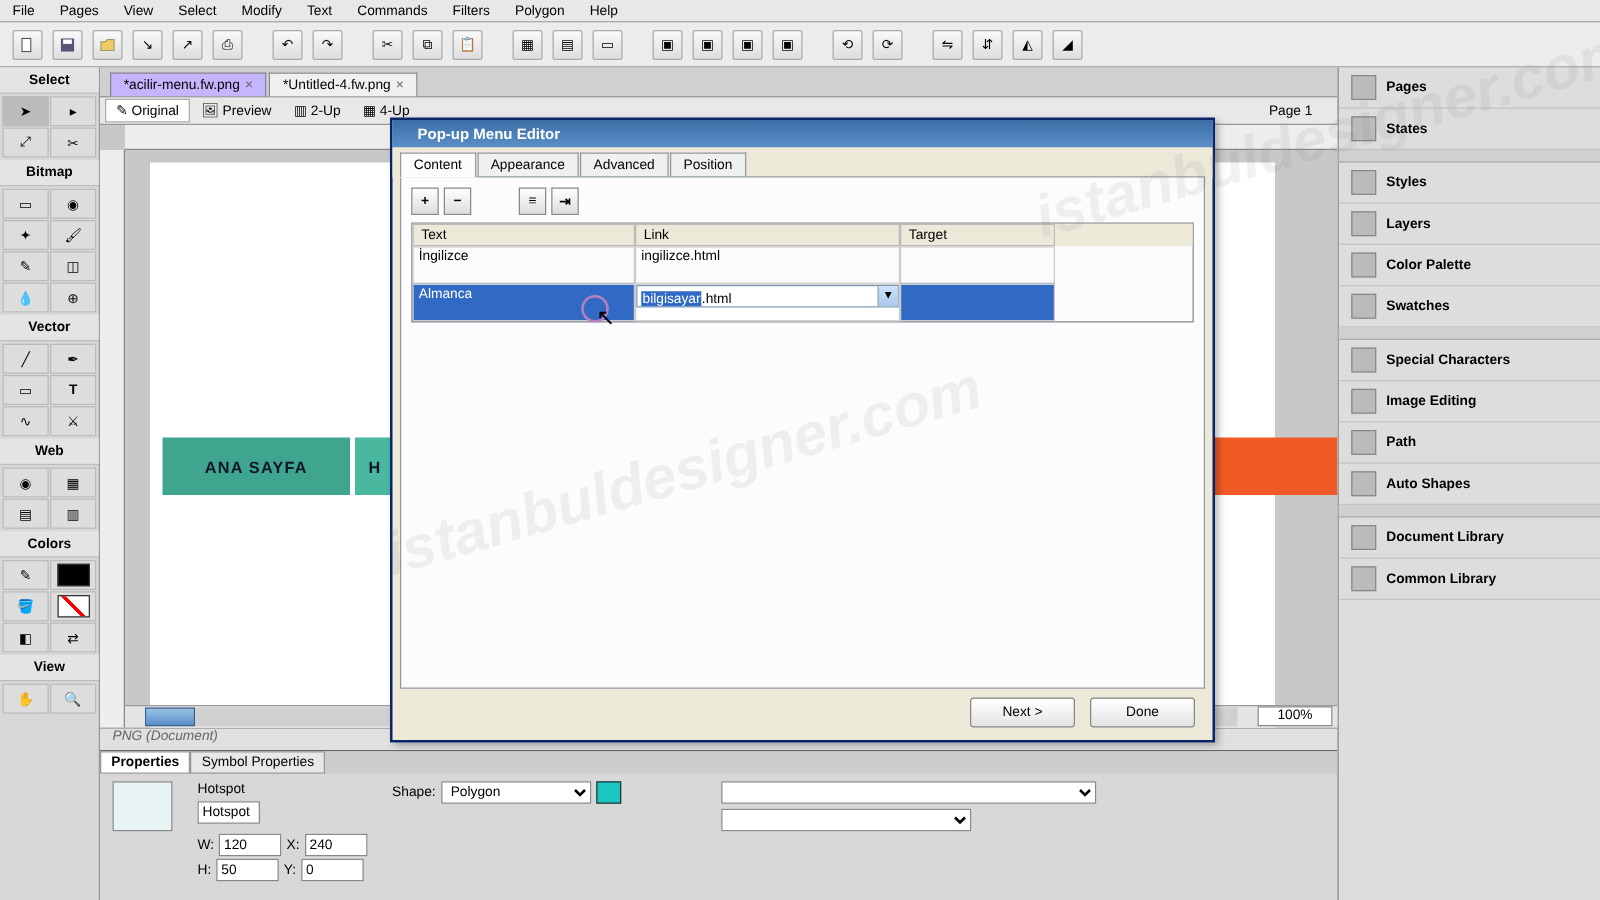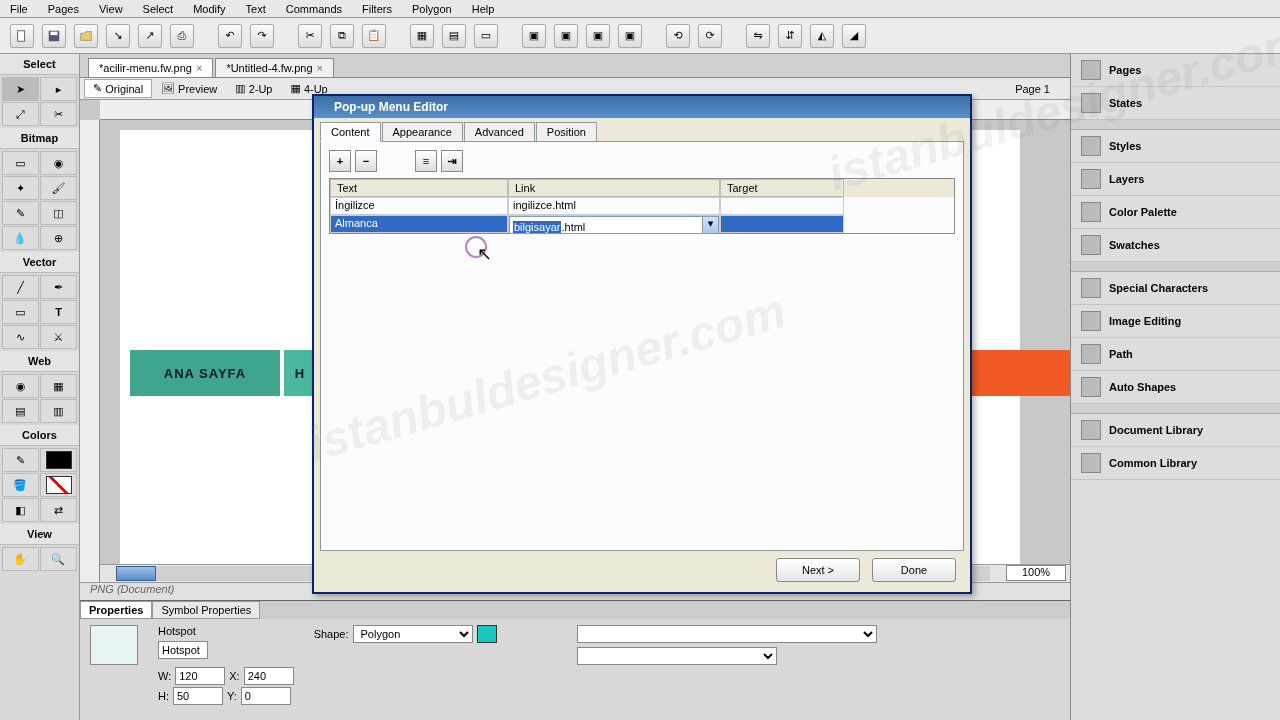--- a/index.html
+++ b/index.html
@@ -16,21 +16,21 @@
 
 .left-panel { width: 80px; background: #d8d8d8; border-right: 1px solid #999; display: flex; flex-direction: column; }
 .panel-title { text-align: center; padding: 4px 0; font-weight: bold; background: #e4e4e4; border-bottom: 1px solid #bbb; }
 .tool-grid { display: grid; grid-template-columns: 1fr 1fr; gap: 1px; padding: 2px; }
 .tool-btn { height: 24px; background: #ddd; border: 1px solid #bbb; display: flex; align-items: center; justify-content: center; }
 .tool-btn.active { background: #bbb; }
 .color-swatch { width: 26px; height: 18px; border: 1px solid #333; display: inline-block; }
 
 .center { flex: 1; display: flex; flex-direction: column; }
 .tabs-row { background: #d0d0d0; height: 24px; display: flex; align-items: flex-end; padding-left: 8px; border-bottom: 1px solid #888; }
-.doc-tab { padding: 3px 10px; background: #ffffff; border: 1px solid #888; border-bottom: none; margin-right: 2px; display: flex; align-items: center; gap: 4px; }
+.doc-tab { padding: 3px 10px; background: #c4b5fd; border: 1px solid #888; border-bottom: none; margin-right: 2px; display: flex; align-items: center; gap: 4px; }
 .doc-tab.active { background: #f0f0f0; }
 .close-x { color: #666; cursor: pointer; }
 
 .view-tabs { background: #e8e8e8; height: 22px; display: flex; align-items: center; padding-left: 4px; border-bottom: 1px solid #999; }
 .view-tab { padding: 2px 8px; display: flex; align-items: center; gap: 3px; border: 1px solid transparent; }
 .view-tab.active { background: #fff; border-color: #aaa; }
 .page-indicator { margin-left: auto; margin-right: 20px; }
 
 .canvas-area { flex: 1; background: #c8c8c8; position: relative; overflow: hidden; }
 .ruler-h { position: absolute; top: 0; left: 20px; right: 0; height: 20px; background: #eee; border-bottom: 1px solid #888; }
@@ -68,21 +68,21 @@
 .popup-tab.active { background: #fcfcfe; border-bottom: 1px solid #fcfcfe; position: relative; z-index: 1; }
 .popup-content { border: 1px solid #919b9c; margin: 0 6px 6px 6px; background: #fcfcfe; height: 410px; padding: 8px; position: relative; top: -1px; }
 .popup-toolbar { display: flex; gap: 4px; margin-bottom: 6px; }
 .sq-btn { width: 22px; height: 22px; border: 1px solid #888; background: linear-gradient(#fff,#ddd); display: flex; align-items: center; justify-content: center; font-weight: bold; }
 
 .menu-table { border: 1px solid #888; }
 .mt-header { display: flex; background: #ece9d8; font-weight: normal; }
 .mt-header > div { border: 1px solid #bbb; padding: 2px 6px; }
 .mt-col-text { width: 178px; } .mt-col-link { width: 212px; } .mt-col-target { width: 124px; }
 .mt-row { display: flex; }
-.mt-row > div { border: 1px solid #ccc; padding: 1px 4px; height: 18px; }
+.mt-row > div { border: 1px solid #ccc; padding: 1px 4px; height: 30px; }
 .mt-row.selected > div { background: #316ac5; color: #fff; }
 .link-dropdown { flex: 1; position: relative; background: #fff; color: #000; border: 1px solid #7f9db9; height: 18px; display: flex; align-items: flex-end; }
 .link-dropdown .dd-text { padding: 0 3px; flex: 1; }
 .link-dropdown .dd-sel { background: #316ac5; color: #fff; padding: 0 1px; }
 .link-dropdown .dd-arrow { width: 16px; height: 16px; background: linear-gradient(#cfe3fb,#abc8ea); border-left: 1px solid #7f9db9; text-align: center; }
 
 .popup-buttons { position: absolute; right: 14px; bottom: 10px; display: flex; gap: 12px; }
 .win-btn { width: 84px; height: 24px; border: 1px solid #888; background: linear-gradient(#fff,#e4e4e4); border-radius: 3px; }
 
 .cursor-arrow { position: absolute; left: 477px; top: 243px; font-size: 18px; color: #000; pointer-events: none; z-index: 100; }

